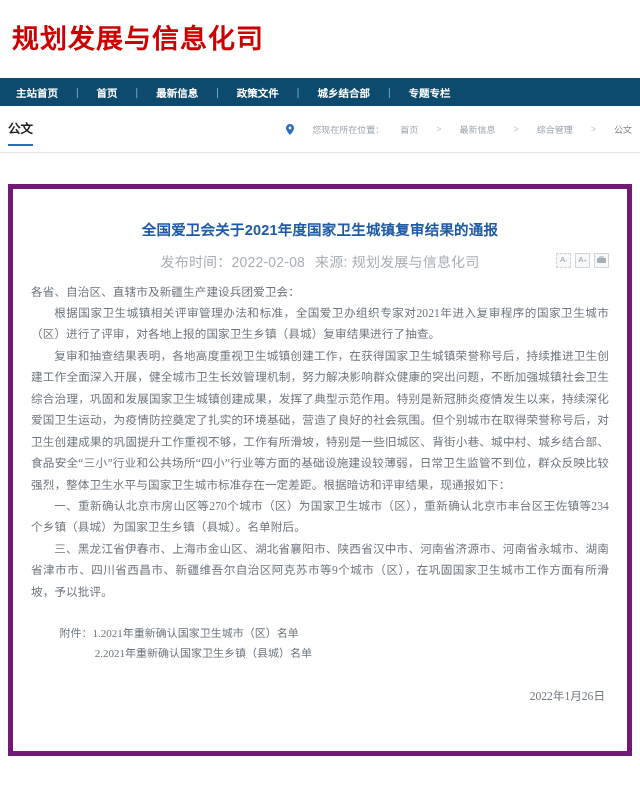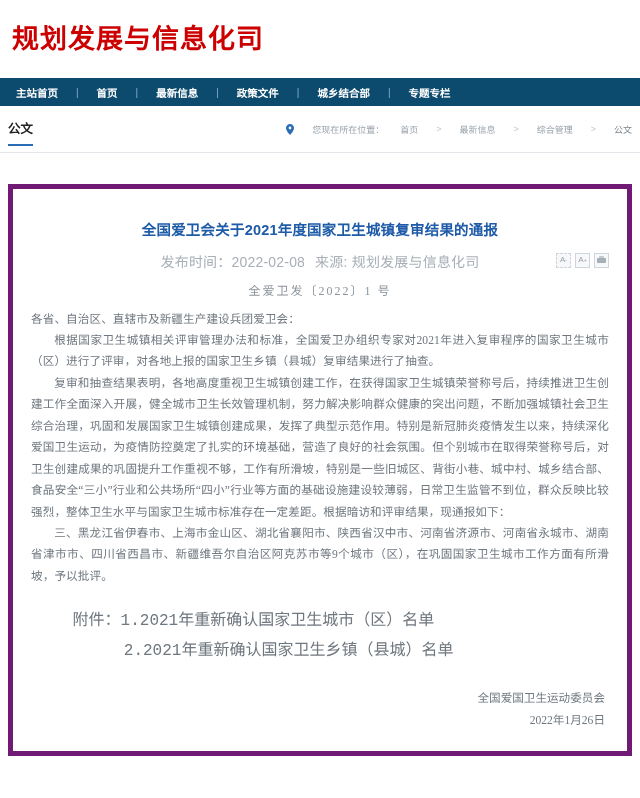--- a/index.html
+++ b/index.html
@@ -208,22 +208,22 @@
     color: #6f777f;
     text-align: justify;
     letter-spacing: 0.1px;
   }
   .body-text p { margin: 0; }
   .p-indent { text-indent: 2em; }
   .p-flush { text-indent: 0; }
 
   .attach-block {
     margin-top: 20px;
-    font-family: Liberation Mono, monospace;
-    font-size: 16px;
+    font-family: Liberation Serif, serif;
+    font-size: 11px;
     line-height: 1.85;
     color: #6f777f;
     padding-left: 2.6em;
   }
   .attach-line-2 { padding-left: 3.2em; }
 
   .sign-block {
     margin-top: 22px;
     text-align: right;
     font-family: "Liberation Serif", "DejaVu Serif", serif;
@@ -295,33 +295,32 @@
           </span>
         <span class="tool-btn solid">
           <span class="printer">
             <span class="top"></span>
               <span class="body"></span>
           </span>
         </span>
       </div>
     </div>
 
-    <div class="doc-number">全爱卫发〔2022〕1 号</div>
 
     <div class="body-text">
       <p class="p-flush">各省、自治区、直辖市及新疆生产建设兵团爱卫会：</p>
       <p class="p-indent">根据国家卫生城镇相关评审管理办法和标准，全国爱卫办组织专家对2021年进入复审程序的国家卫生城市（区）进行了评审，对各地上报的国家卫生乡镇（县城）复审结果进行了抽查。</p>
       <p class="p-indent">复审和抽查结果表明，各地高度重视卫生城镇创建工作，在获得国家卫生城镇荣誉称号后，持续推进卫生创建工作全面深入开展，健全城市卫生长效管理机制，努力解决影响群众健康的突出问题，不断加强城镇社会卫生综合治理，巩固和发展国家卫生城镇创建成果，发挥了典型示范作用。特别是新冠肺炎疫情发生以来，持续深化爱国卫生运动，为疫情防控奠定了扎实的环境基础，营造了良好的社会氛围。但个别城市在取得荣誉称号后，对卫生创建成果的巩固提升工作重视不够，工作有所滑坡，特别是一些旧城区、背街小巷、城中村、城乡结合部、食品安全“三小”行业和公共场所“四小”行业等方面的基础设施建设较薄弱，日常卫生监管不到位，群众反映比较强烈，整体卫生水平与国家卫生城市标准存在一定差距。根据暗访和评审结果，现通报如下：</p>
+      <p class="p-indent">一、重新确认北京市房山区等270个城市（区）为国家卫生城市（区），重新确认北京市丰台区王佐镇等234个乡镇（县城）为国家卫生乡镇（县城）。名单附后。</p>
       <p class="p-indent">三、黑龙江省伊春市、上海市金山区、湖北省襄阳市、陕西省汉中市、河南省济源市、河南省永城市、湖南省津市市、四川省西昌市、新疆维吾尔自治区阿克苏市等9个城市（区），在巩固国家卫生城市工作方面有所滑坡，予以批评。</p>
     </div>
 
     <div class="attach-block">
       <div><span>附件：</span><span>1.2021年重新确认国家卫生城市（区）名单</span></div>
       <div class="attach-line-2"><span>2.2021年重新确认国家卫生乡镇（县城）名单</span></div>
     </div>
 
     <div class="sign-block">
-      <div>全国爱国卫生运动委员会</div>
       <div>2022年1月26日</div>
     </div>
 
   </div>
 </div>
 
 </body></html>

